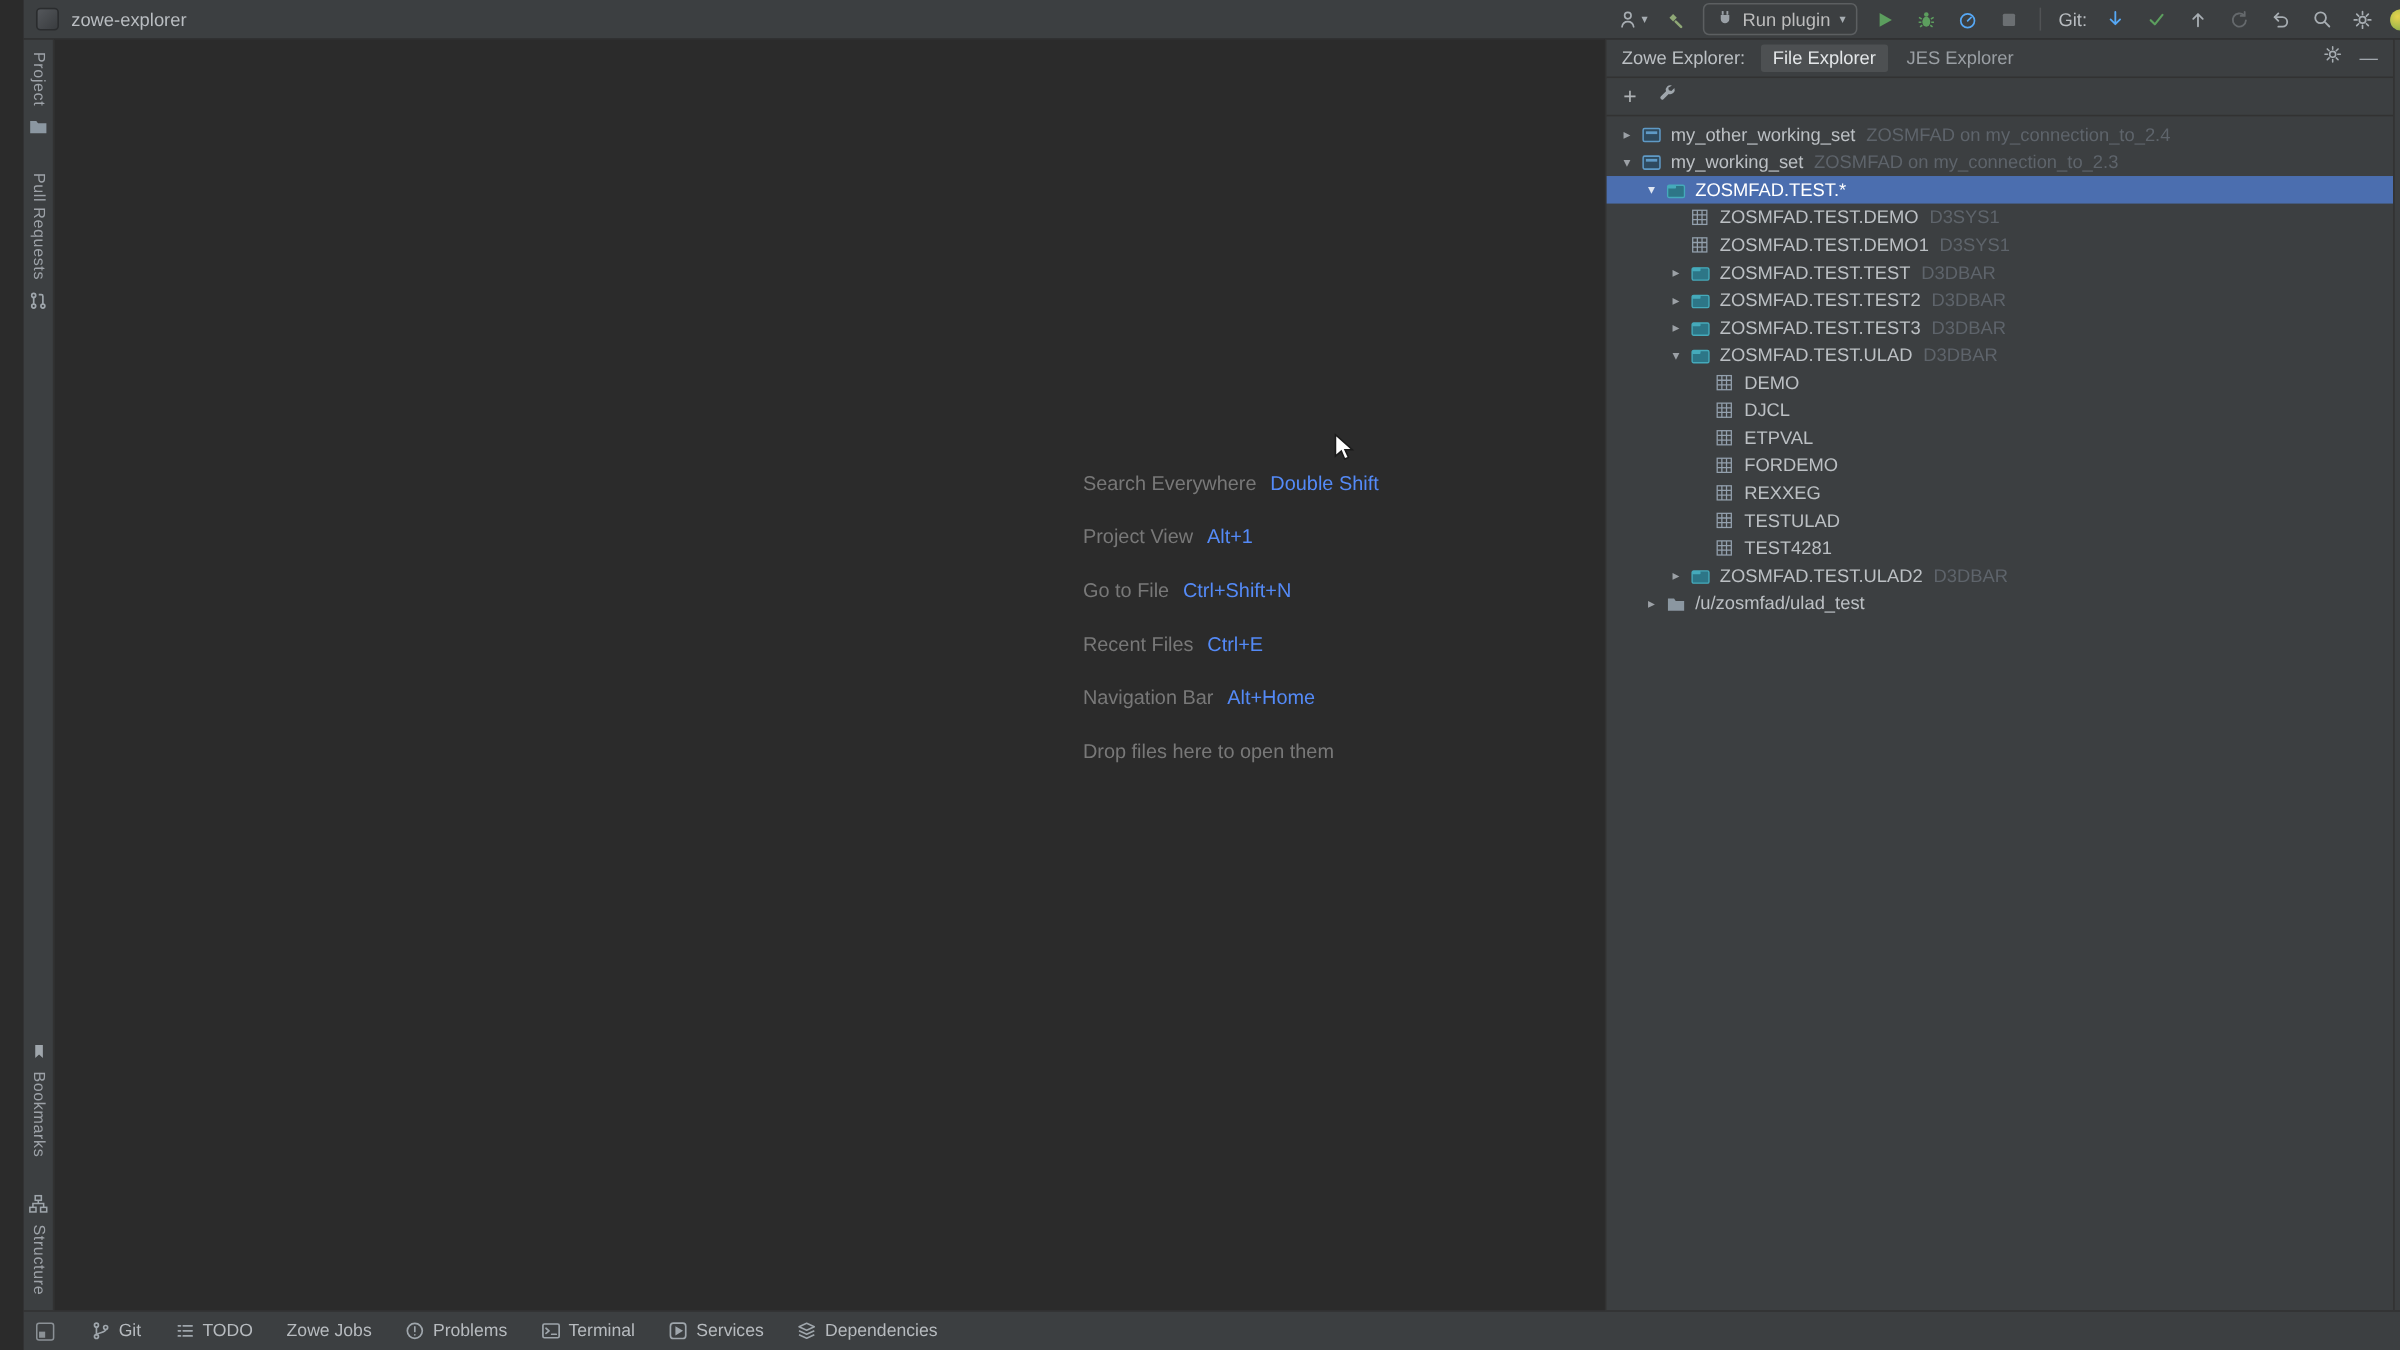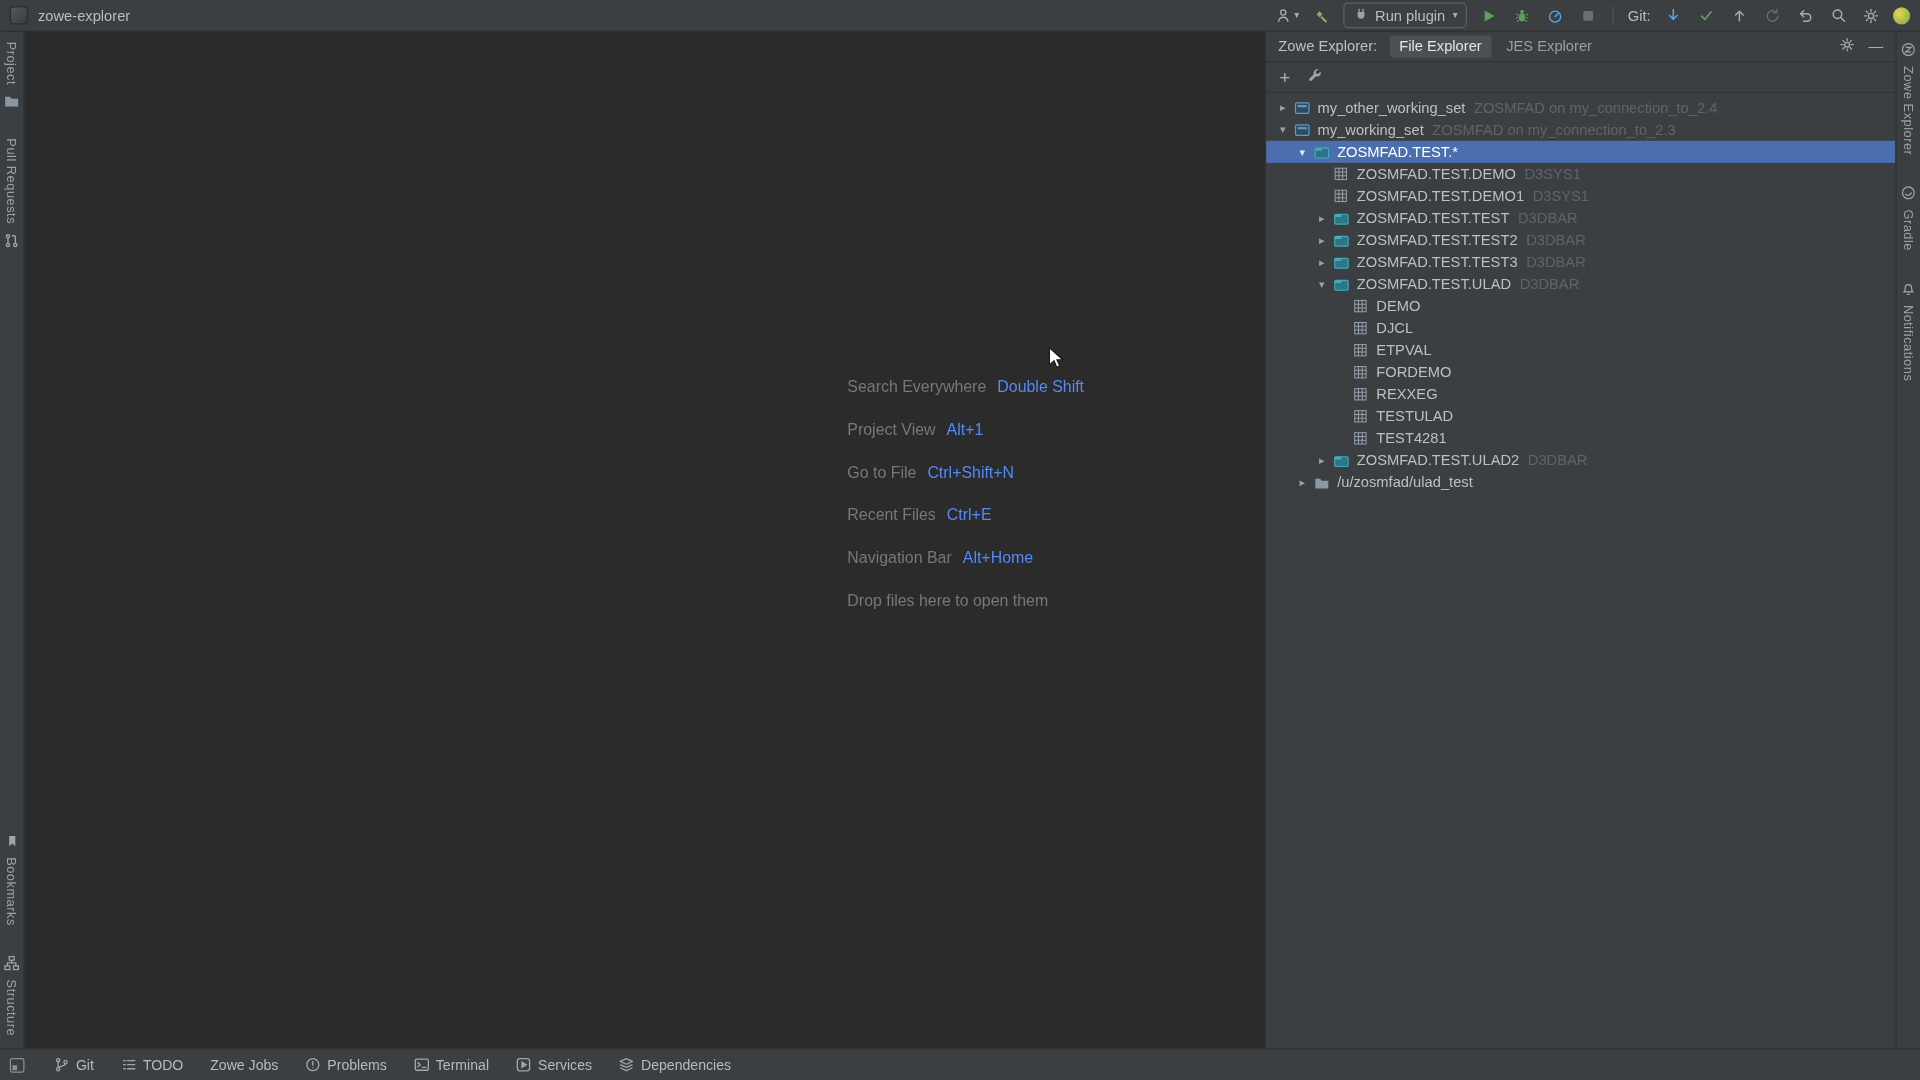--- a/index.html
+++ b/index.html
@@ -1,18 +1,18 @@
 <!DOCTYPE html>
 <html><head>
 <meta charset="utf-8">
 <style>
   * { box-sizing: border-box; margin: 0; padding: 0; }
   html, body { width: 1920px; height: 1080px; overflow: hidden; background: #2b2b2b;
     font-family: "Liberation Sans", "DejaVu Sans", sans-serif; -webkit-font-smoothing: antialiased; }
-  .viewport { width: 1920px; height: 1080px; overflow: hidden; }
+  .viewport { width: 1920px; height: 1080px; overflow: hidden; padding-left: 19px; }
   .scale { width: 1568px; height: 882px; transform: scale(1.2244897959); transform-origin: 0 0;
     position: relative; background: #3c3f41; display: flex; flex-direction: column; color: #bbbec2; }
 
   
   .titlebar { height: 26px; flex: 0 0 auto; background: #3c3f41; border-bottom: 1px solid #2d2d2d;
     display: flex; align-items: center; padding: 0 8px; gap: 8px; font-size: 12px; }
   .app-icon { width: 15px; height: 15px; border-radius: 3px; background: linear-gradient(135deg, #54575b, #393c3f);
     border: 1px solid #2a2c2e; display: inline-block; }
   .tb-title { color: #b9bdc1; }
   .tb-right { margin-left: auto; display: flex; align-items: center; gap: 9px; }

